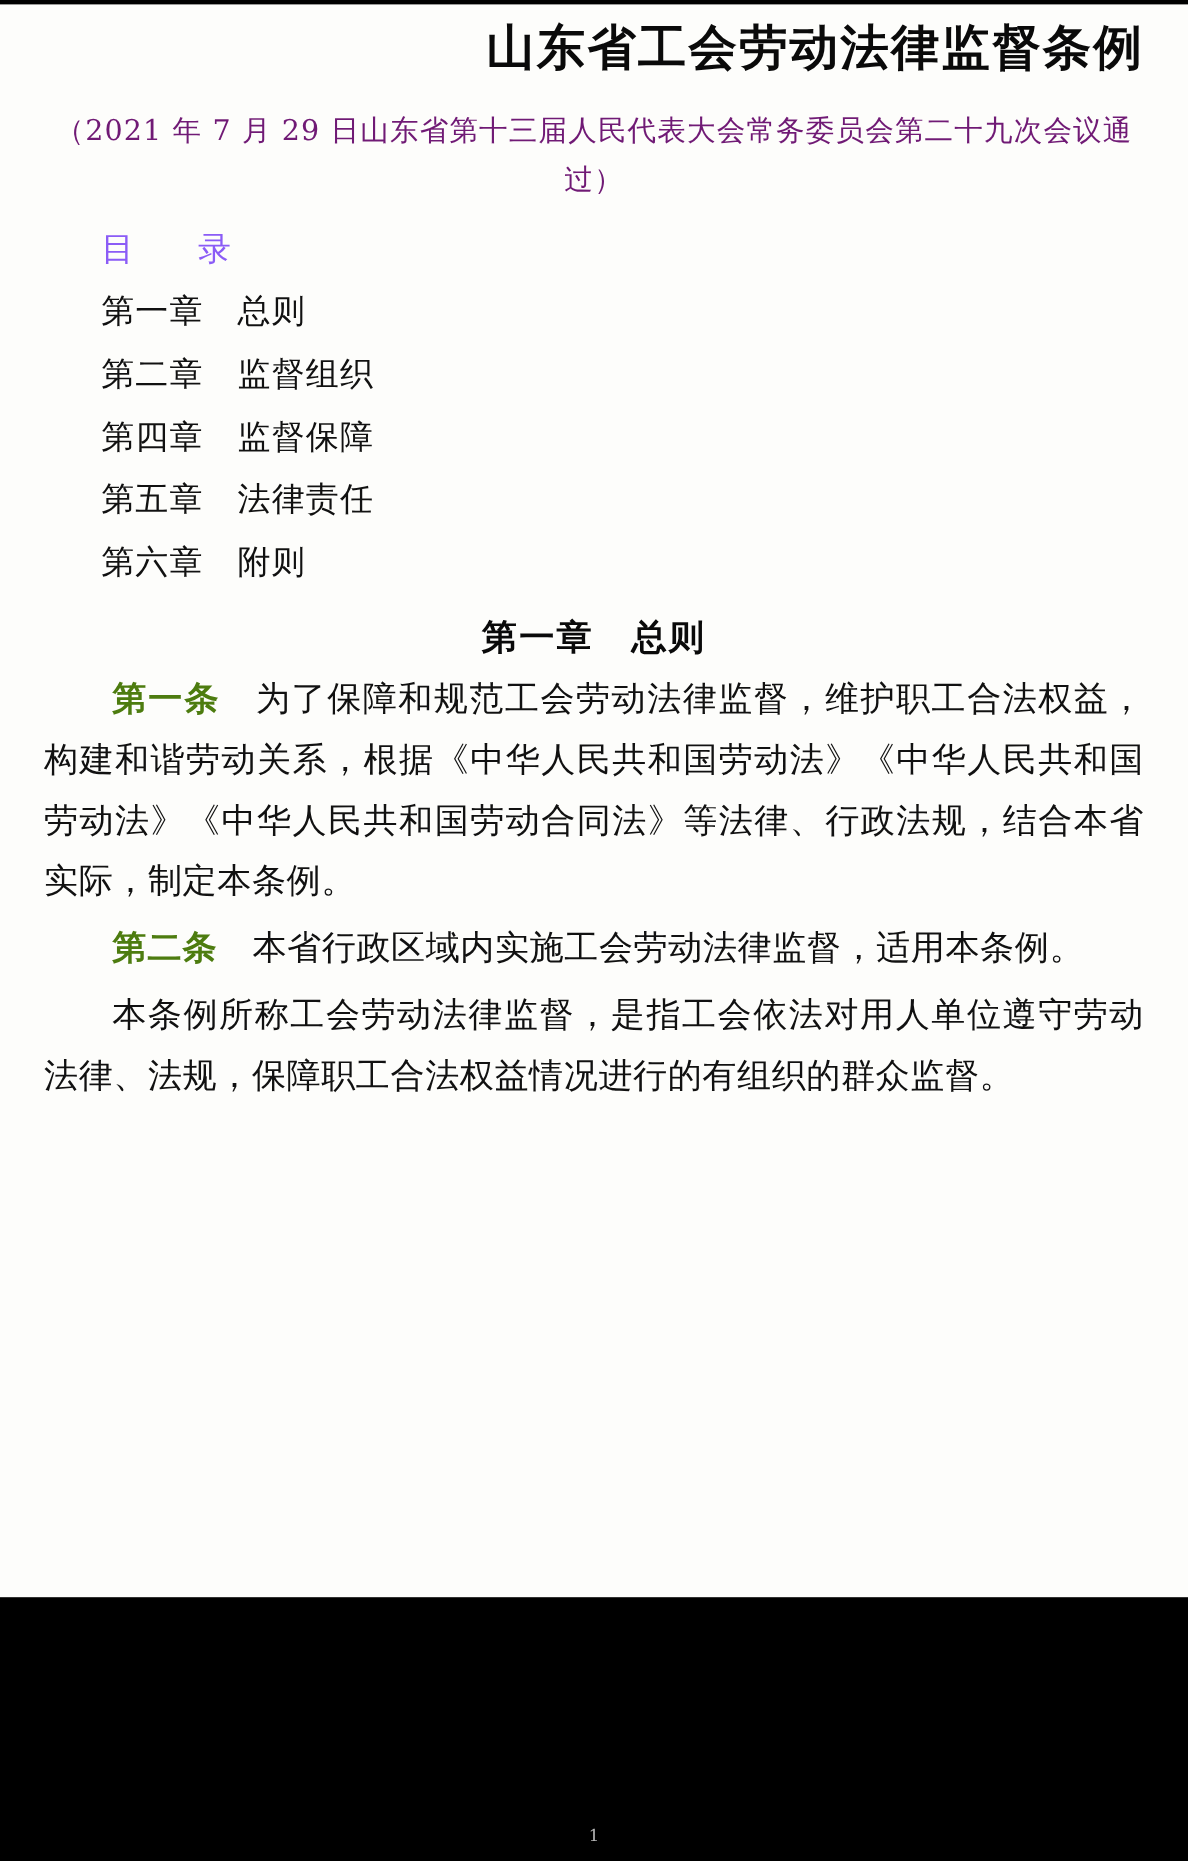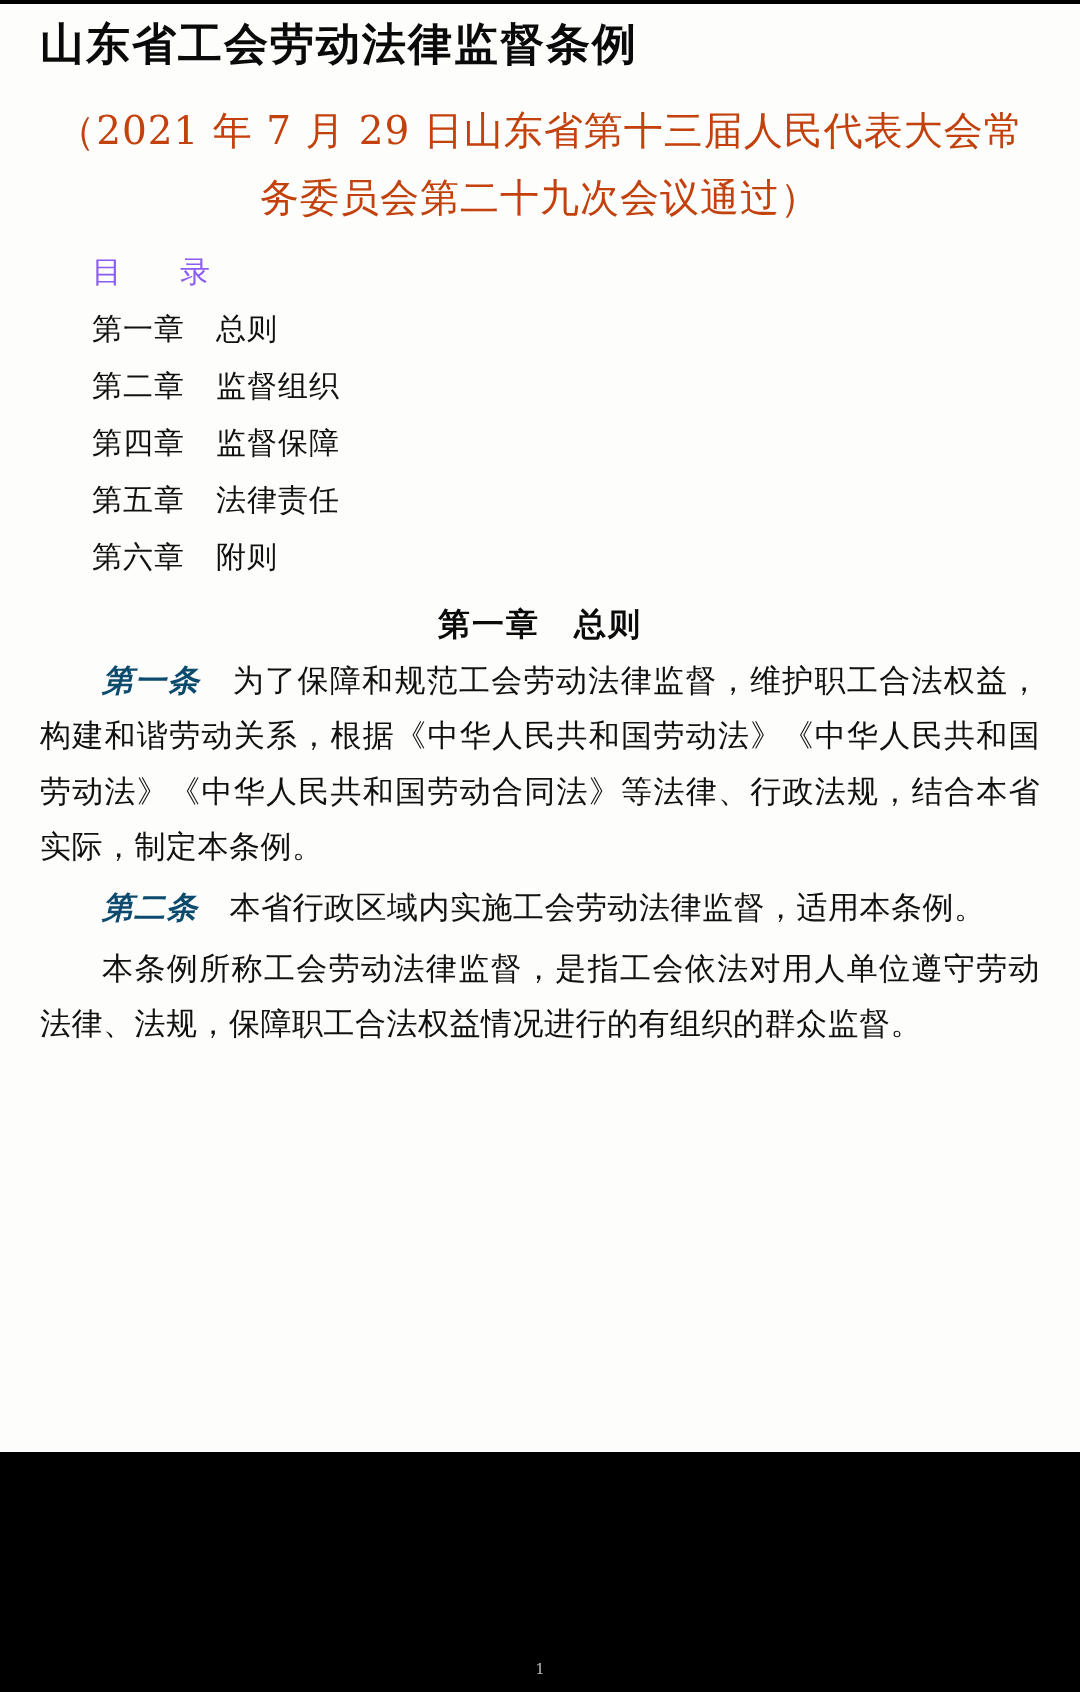--- a/index.html
+++ b/index.html
@@ -25,33 +25,33 @@
   }
   .content {
     position: absolute;
     left: 0;
     top: 0;
     width: 1080px;
     padding: 0 40px;
     box-sizing: border-box;
   }
   .doc-title {
-    text-align: left;
+    text-align: right;
     font-size: 44px;
     font-weight: bold;
     letter-spacing: 2px;
     color: #0a0a0a;
     margin: 12px 0 26px 0;
     line-height: 1.25;
     font-family: "DejaVu Serif", "Liberation Serif", serif;
   }
   .subtitle {
     text-align: center;
-    font-size: 39px;
-    color: #c2410c;
+    font-size: 26px;
+    color: #701a75;
     line-height: 1.72;
     letter-spacing: 1px;
     margin: 0 10px 12px 10px;
   }
   .toc-heading {
     font-size: 30px;
     color: #8b5cf6;
     line-height: 1.9;
     margin-left: 52px;
     letter-spacing: 14px;
@@ -77,23 +77,22 @@
     color: #111111;
     line-height: 1.78;
     text-align: justify;
     text-justify: inter-ideograph;
     text-indent: 2em;
     margin: 6px 0;
     letter-spacing: 0.5px;
   }
   .para .label {
     font-weight: bold;
-    color: #0c4a6e;
+    color: #4d7c0f;
     letter-spacing: 1px;
-    font-style: italic;
   }
   .page-number {
     position: absolute;
     left: 0;
     bottom: 14px;
     width: 1080px;
     text-align: center;
     font-size: 15px;
     color: #b9b9b9;
     font-family: "DejaVu Serif", "Liberation Serif", serif;

